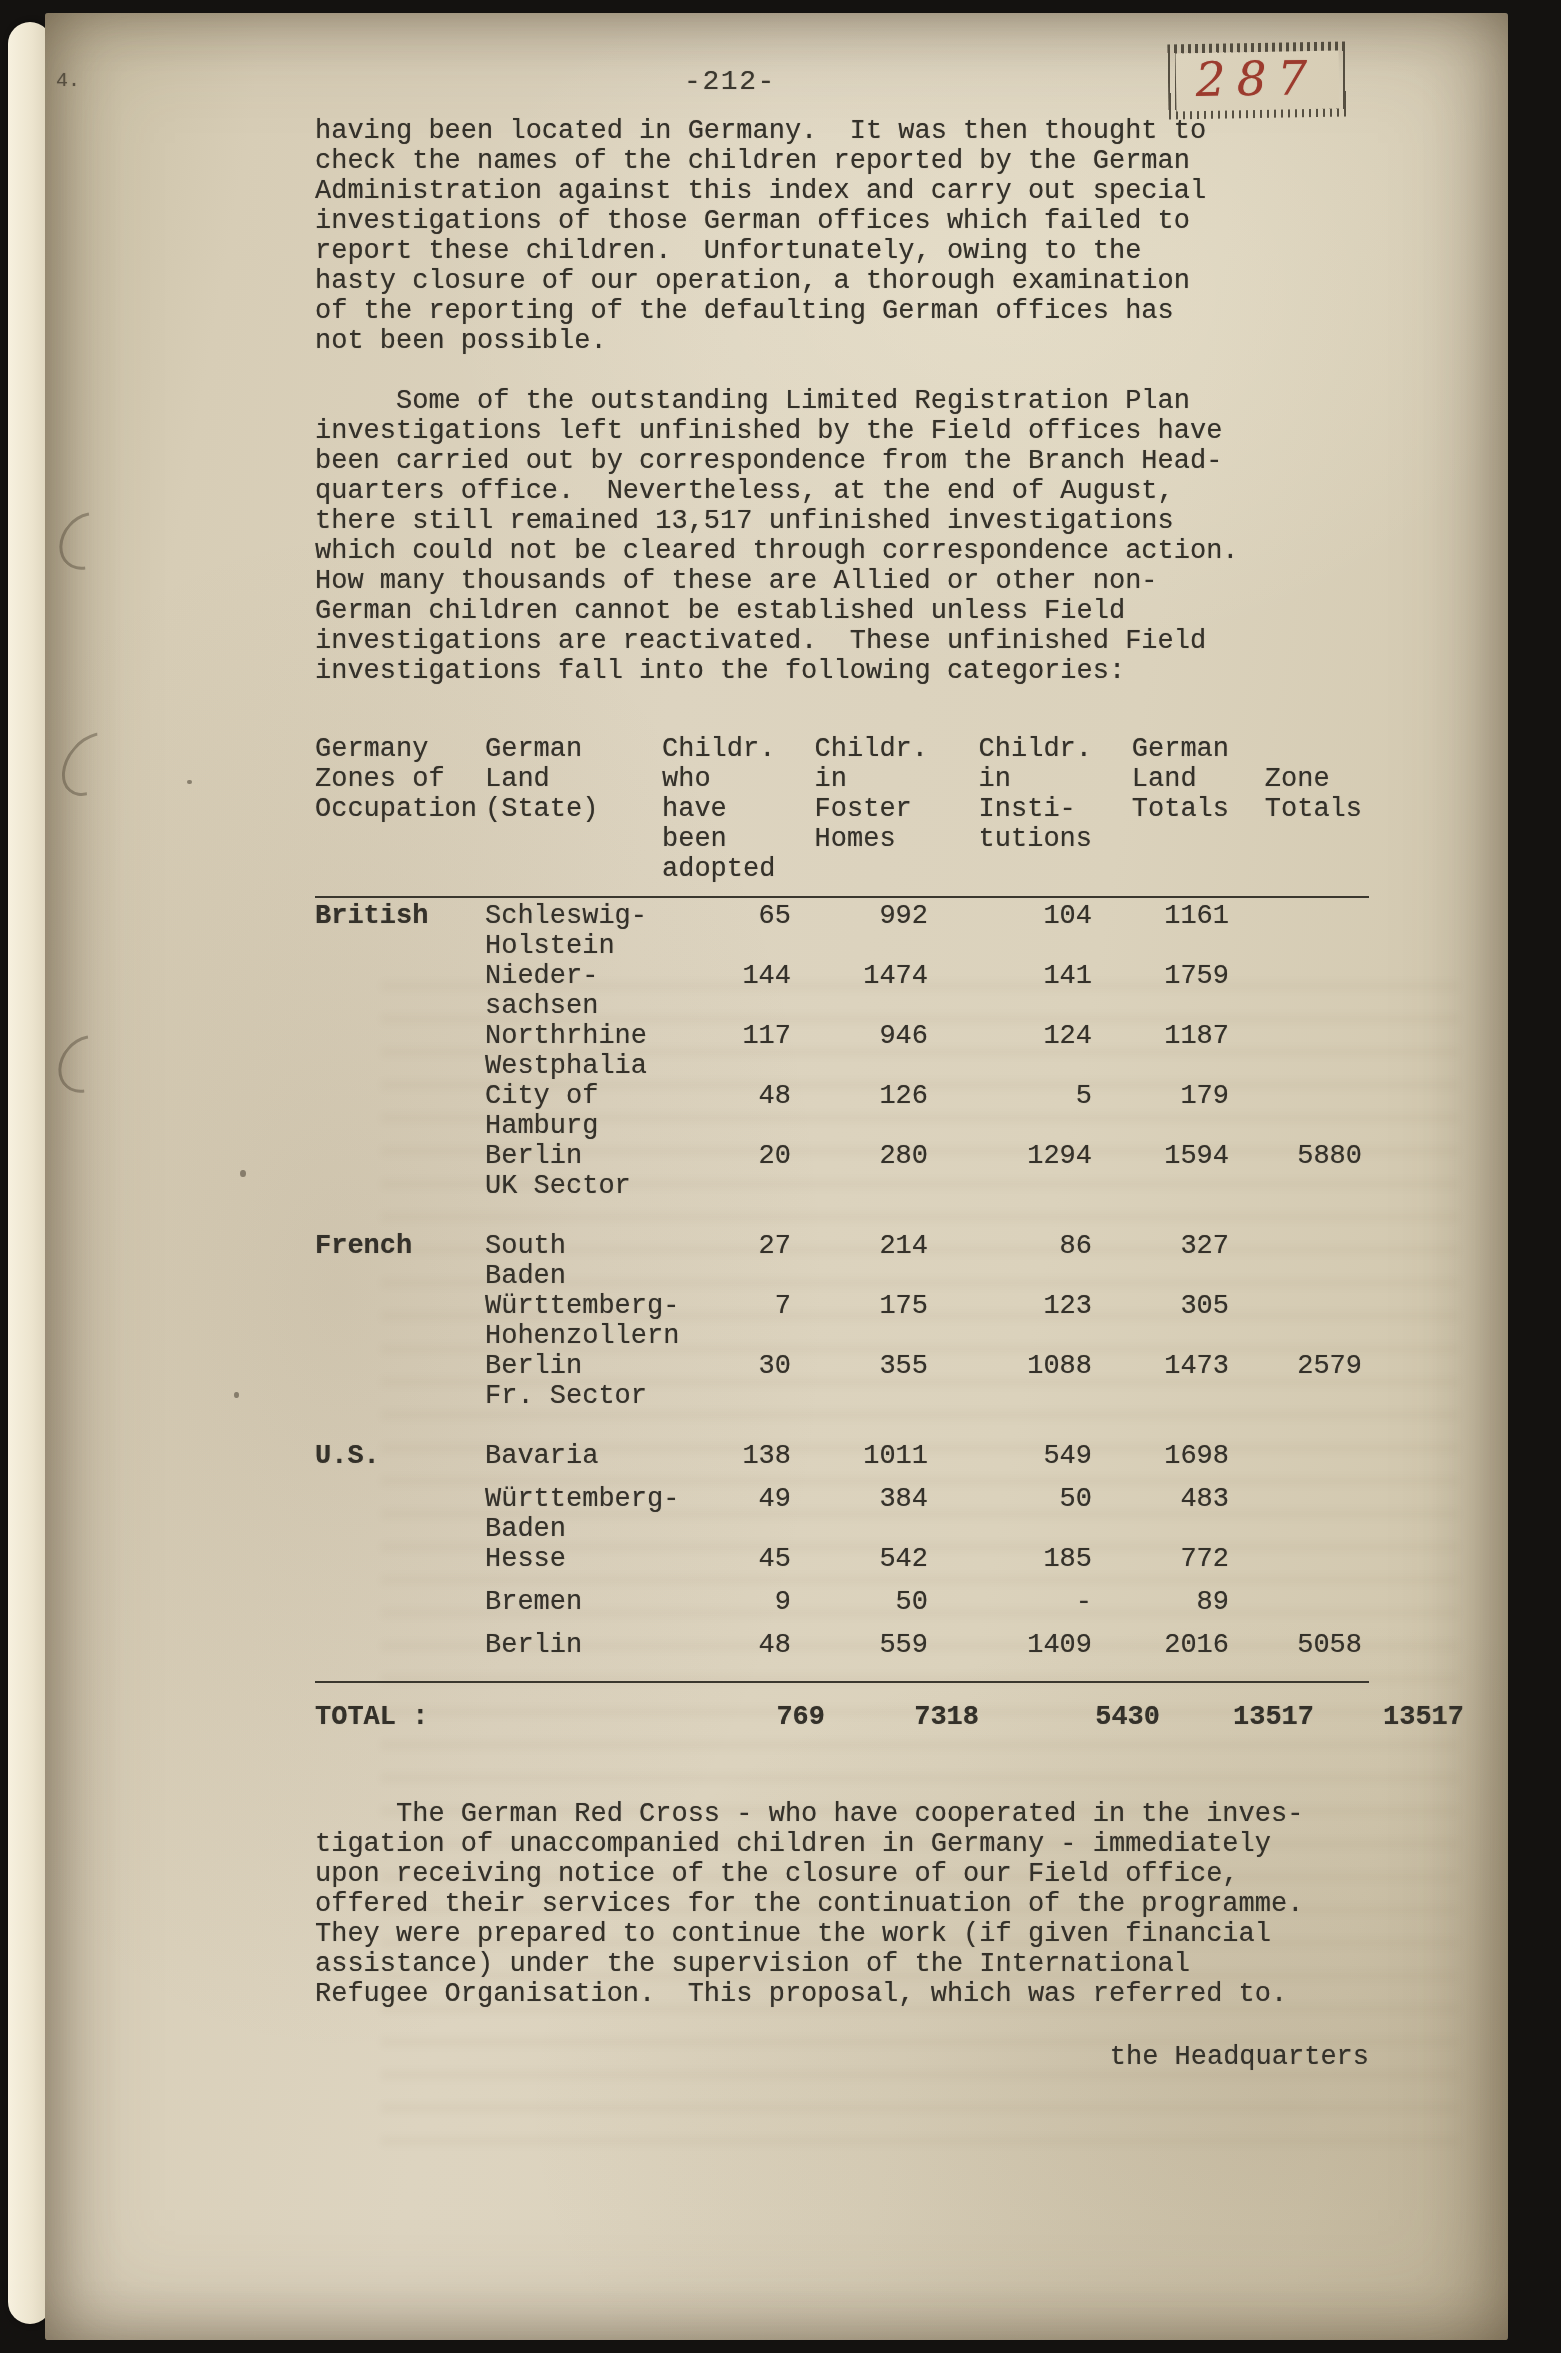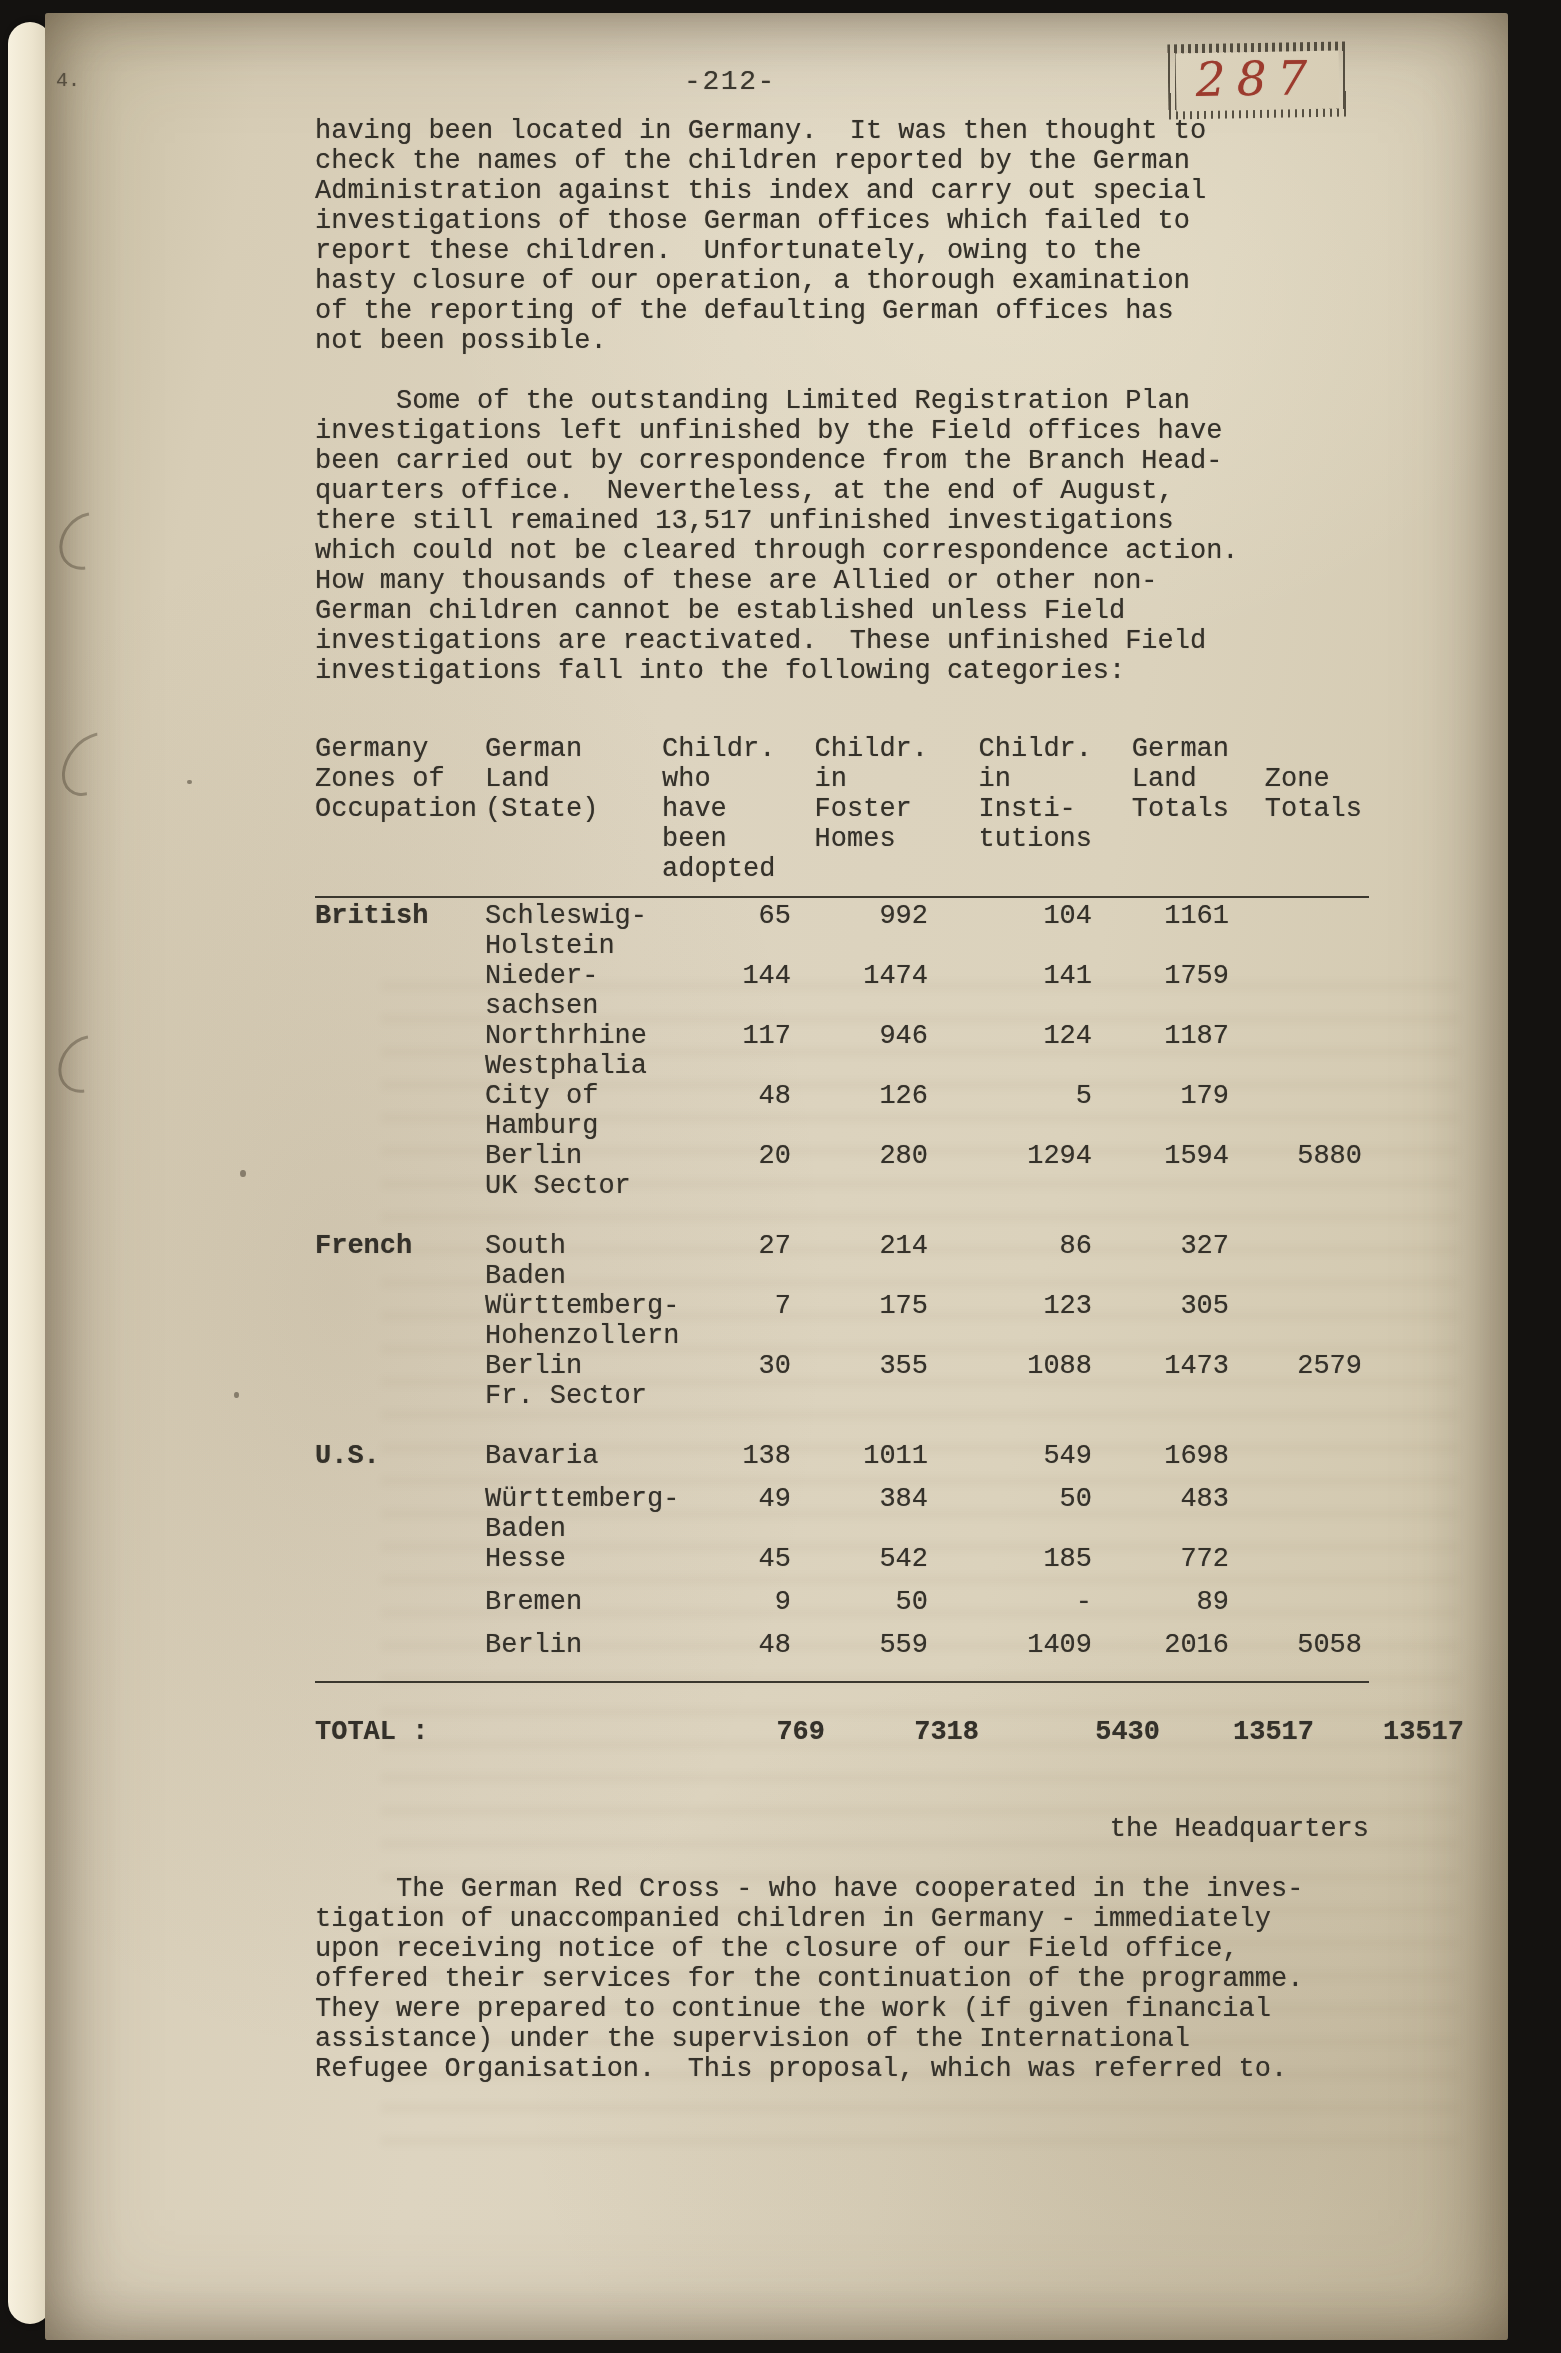--- a/index.html
+++ b/index.html
@@ -119,21 +119,21 @@
     align-items:start;
   }
   .trow.two-line{ min-height:58px; }
   .trow.one-line{ min-height:43px; }
   .tcell{ white-space:pre-line; }
   .tcell.zone{ font-weight:bold; }
   .tcell.land{ padding-left:14px; }
   .tcell.num{ text-align:right; }
   .group-gap{ height:30px; }
   .total-rule{ border-top:2.3px solid #3a372e; margin-top:7.8px; }
-  .trow.total{ padding-top:34px; min-height:55px; font-weight:bold;gap:17px; }
+  .trow.total{ padding-top:19px; min-height:55px; font-weight:bold;gap:17px; }
   .trow.total .label{ grid-column:1 / span 2; }
 </style>
 </head>
 <body>
 
 <div class="scan">
   <div class="under-page"></div>
 
   <div class="paper">
     <div class="bleed"></div>
@@ -335,24 +335,24 @@
         <div class="trow total">
             <div class="tcell zone label">TOTAL :</div>
             <div class="tcell num">769</div>
             <div class="tcell num">7318</div>
             <div class="tcell num">5430</div>
             <div class="tcell num">13517</div>
             <div class="tcell num">13517</div>
           </div>
       </div>
 
-      <p class="para signoff">the Headquarters</p>
       <p class="para">     The German Red Cross - who have cooperated in the inves-
 tigation of unaccompanied children in Germany - immediately
 upon receiving notice of the closure of our Field office,
 offered their services for the continuation of the programme.
 They were prepared to continue the work (if given financial
 assistance) under the supervision of the International
 Refugee Organisation.  This proposal, which was referred to.</p>
+      <p class="para signoff">the Headquarters</p>
     </div>
   </div>
 </div>
 
 
 </body></html>

